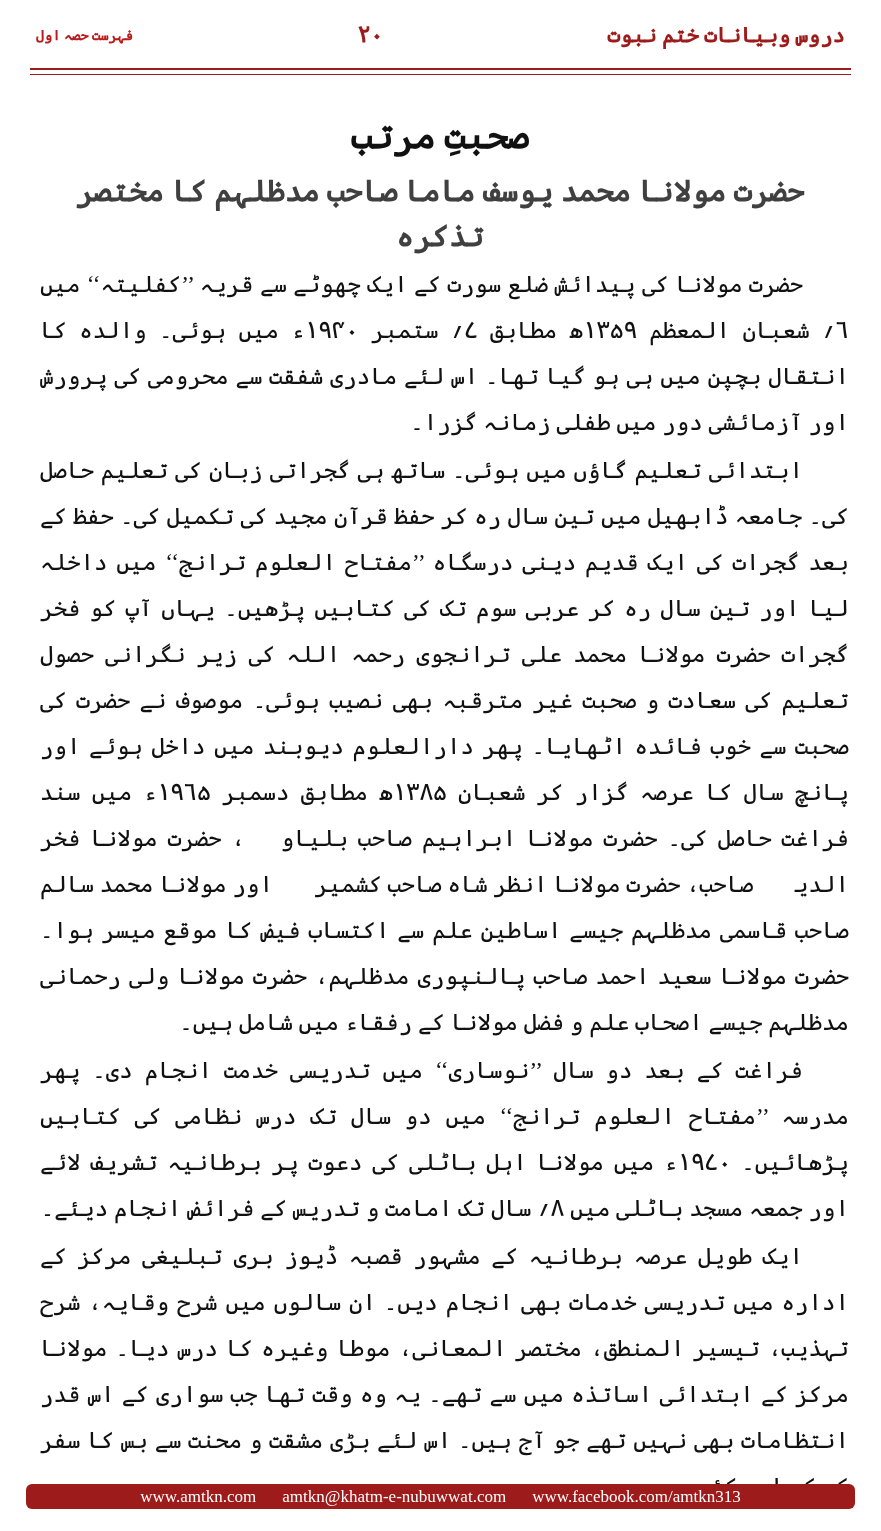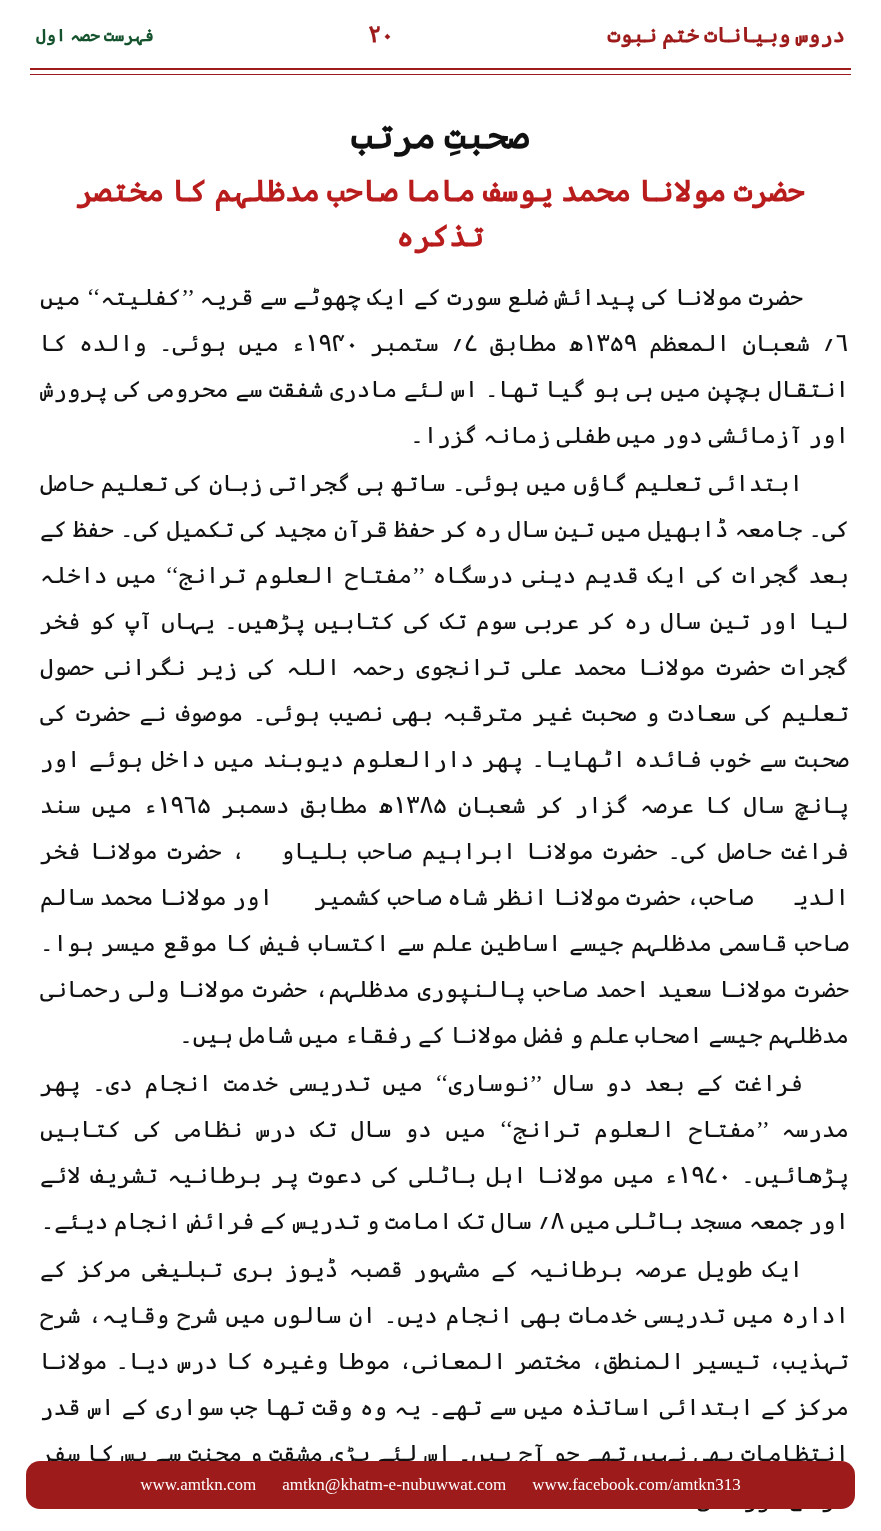--- a/index.html
+++ b/index.html
@@ -44,22 +44,22 @@
     letter-spacing: 0px;
   }
   .header-page-number {
     color: #9e1b1b;
     font-size: 22px;
     font-weight: bold;
     text-align: left;
     flex: 0 0 auto;
   }
   .header-section {
-    color: #14532d;
-    font-size: 17px;
+    color: #b91c1c;
+    font-size: 14px;
     font-weight: bold;
     white-space: nowrap;
   }
   .header-rule {
     position: absolute;
     top: 68px;
     left: 30px;
     right: 30px;
     height: 4px;
     border-top: 2px solid #9e1b1b;
@@ -82,45 +82,45 @@
     font-size: 36px;
     font-weight: bold;
     color: #111111;
     margin: 14px 0 6px 0;
     line-height: 1.45;
   }
   .title-sub {
     text-align: center;
     font-size: 30px;
     font-weight: bold;
-    color: #b91c1c;
-    margin: 2px 0 17px 0;
+    color: #404040;
+    margin: 2px 0 4px 0;
     line-height: 1.5;
   }
   p.para {
     font-size: 23px;
     line-height: 2.0;
     margin: 0 0 2px 8px;
     text-align: justify;
     text-justify: inter-word;
     text-align-last: right;
   }
   p.para.indent {
     text-indent: 46px;
   }
 
   
   .footer {
     position: absolute;
     left: 26px;
     right: 26px;
     bottom: 22px;
-    height: 48px;
+    height: 25px;
     background: #9e1b1b;
-    border-radius: 14px;
+    border-radius: 6px;
     display: flex;
     align-items: center;
     justify-content: center;
     direction: ltr;
   }
   .footer-inner {
     display: flex;
     align-items: center;
     gap: 26px;
     color: #ffffff;

